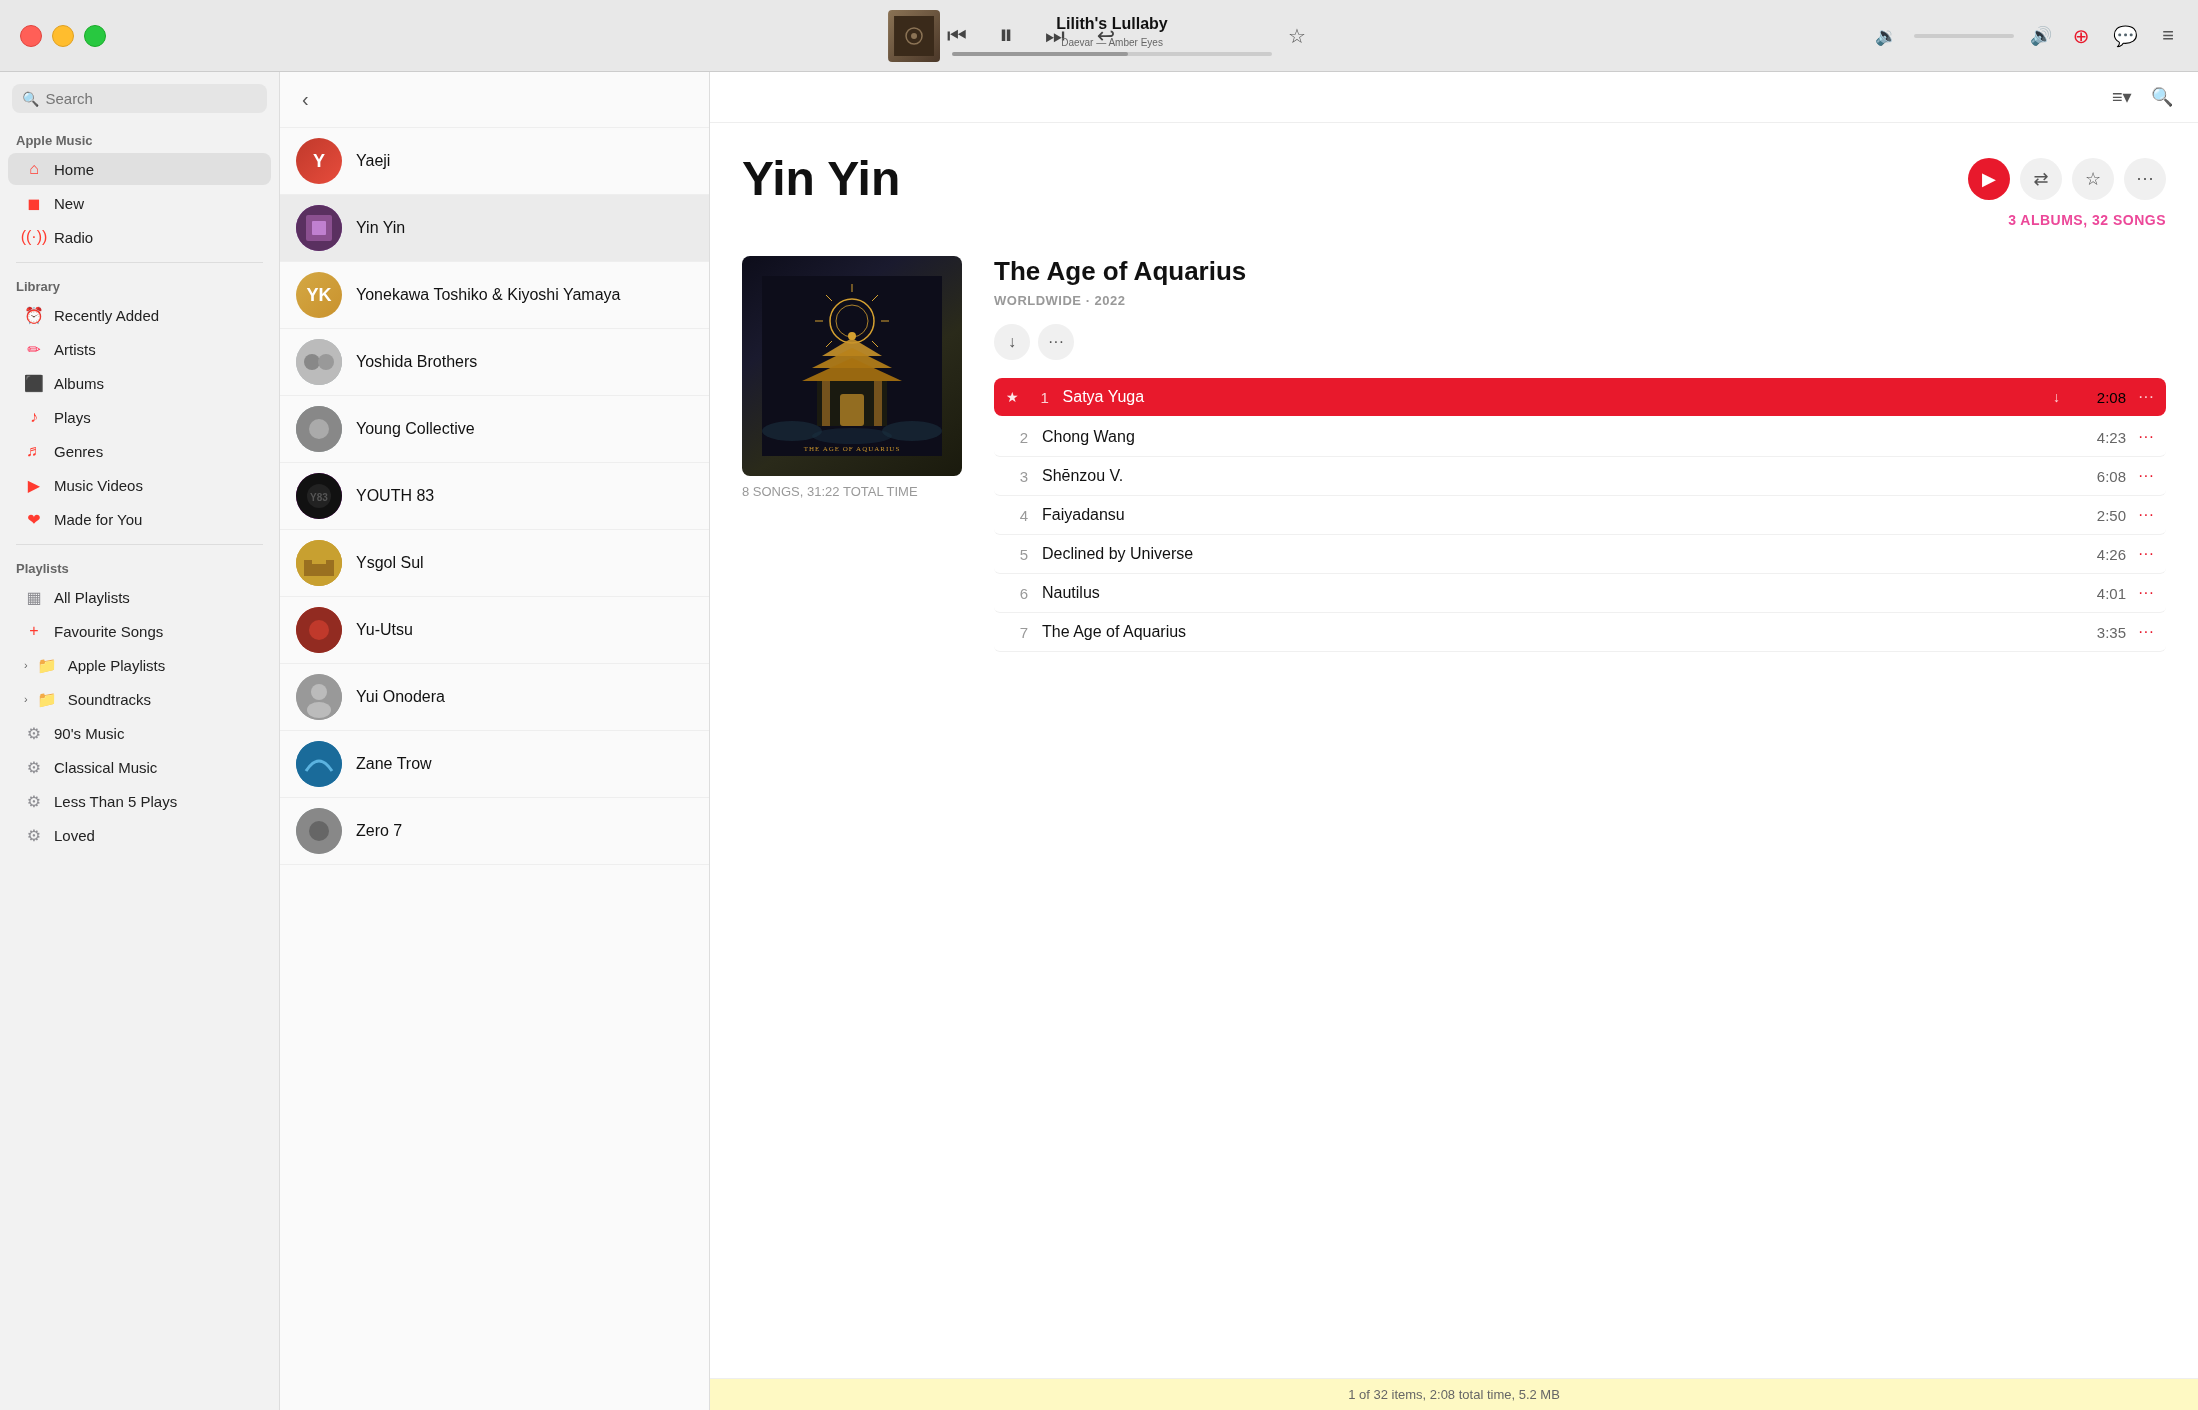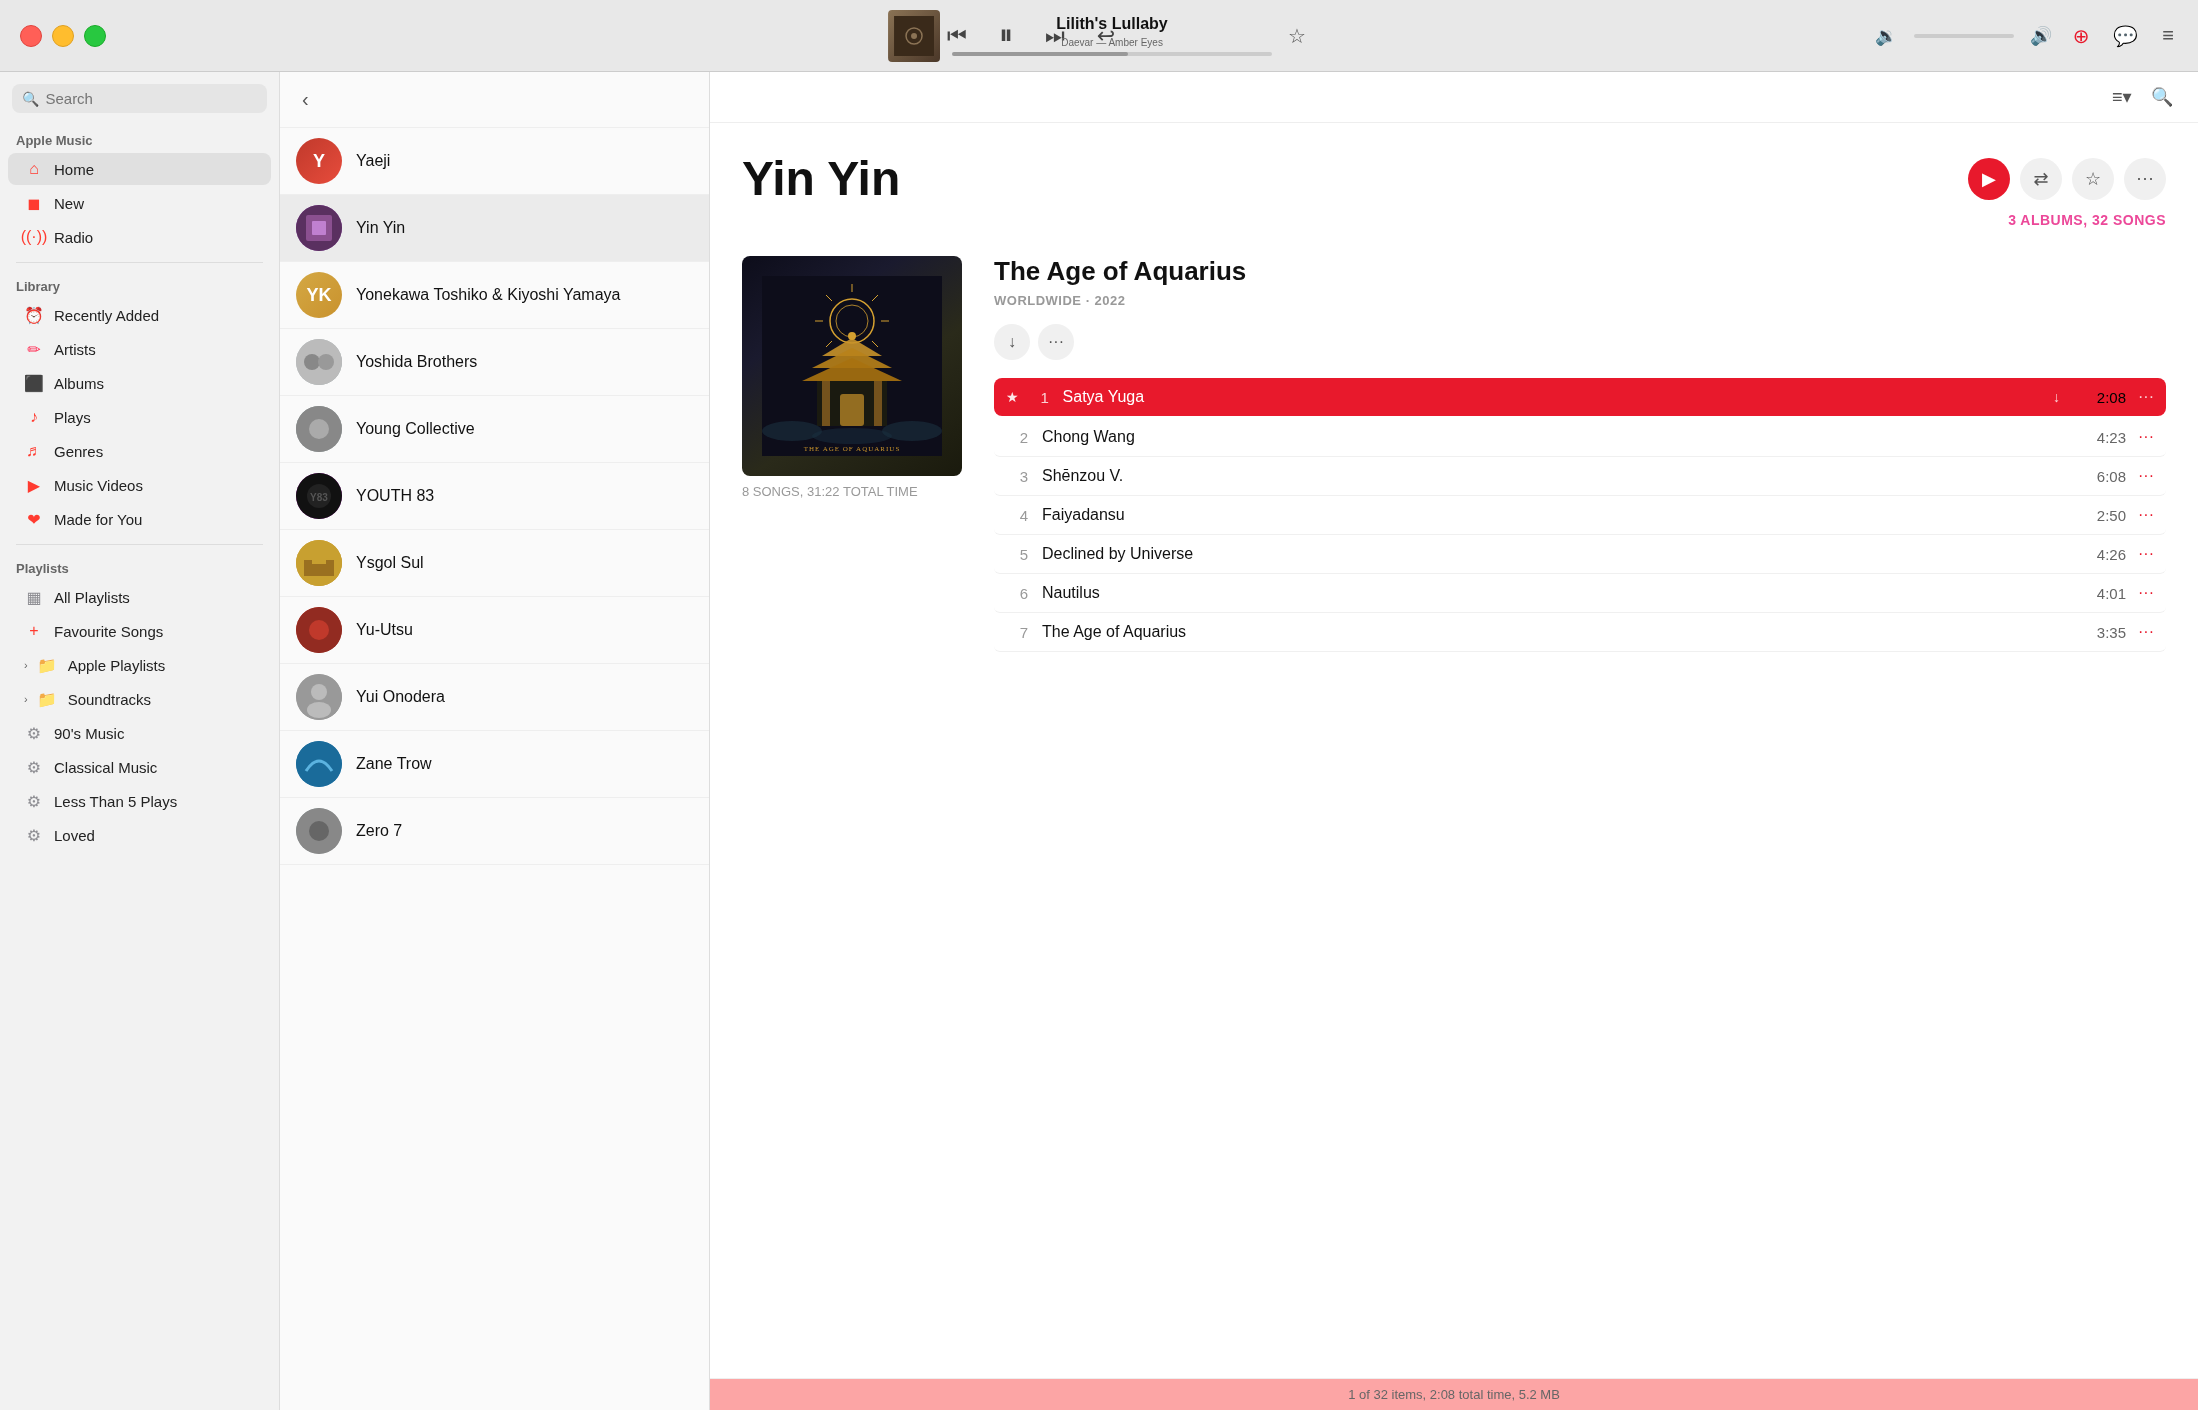--- a/index.html
+++ b/index.html
@@ -482,21 +482,21 @@
       font-weight: 500;
       margin-top: 8px;
     }
 
     .status-bar {
       border-top: 1px solid #eee;
       padding: 8px 20px;
       font-size: 13px;
       color: #666;
       text-align: center;
-      background: #fca5a5;
+      background: #fef9c3;
     }
 
     
     ::-webkit-scrollbar { width: 6px; }
     ::-webkit-scrollbar-track { background: transparent; }
     ::-webkit-scrollbar-thumb { background: #ccc; border-radius: 3px; }
   </style>
 </head>
 <body>
 

